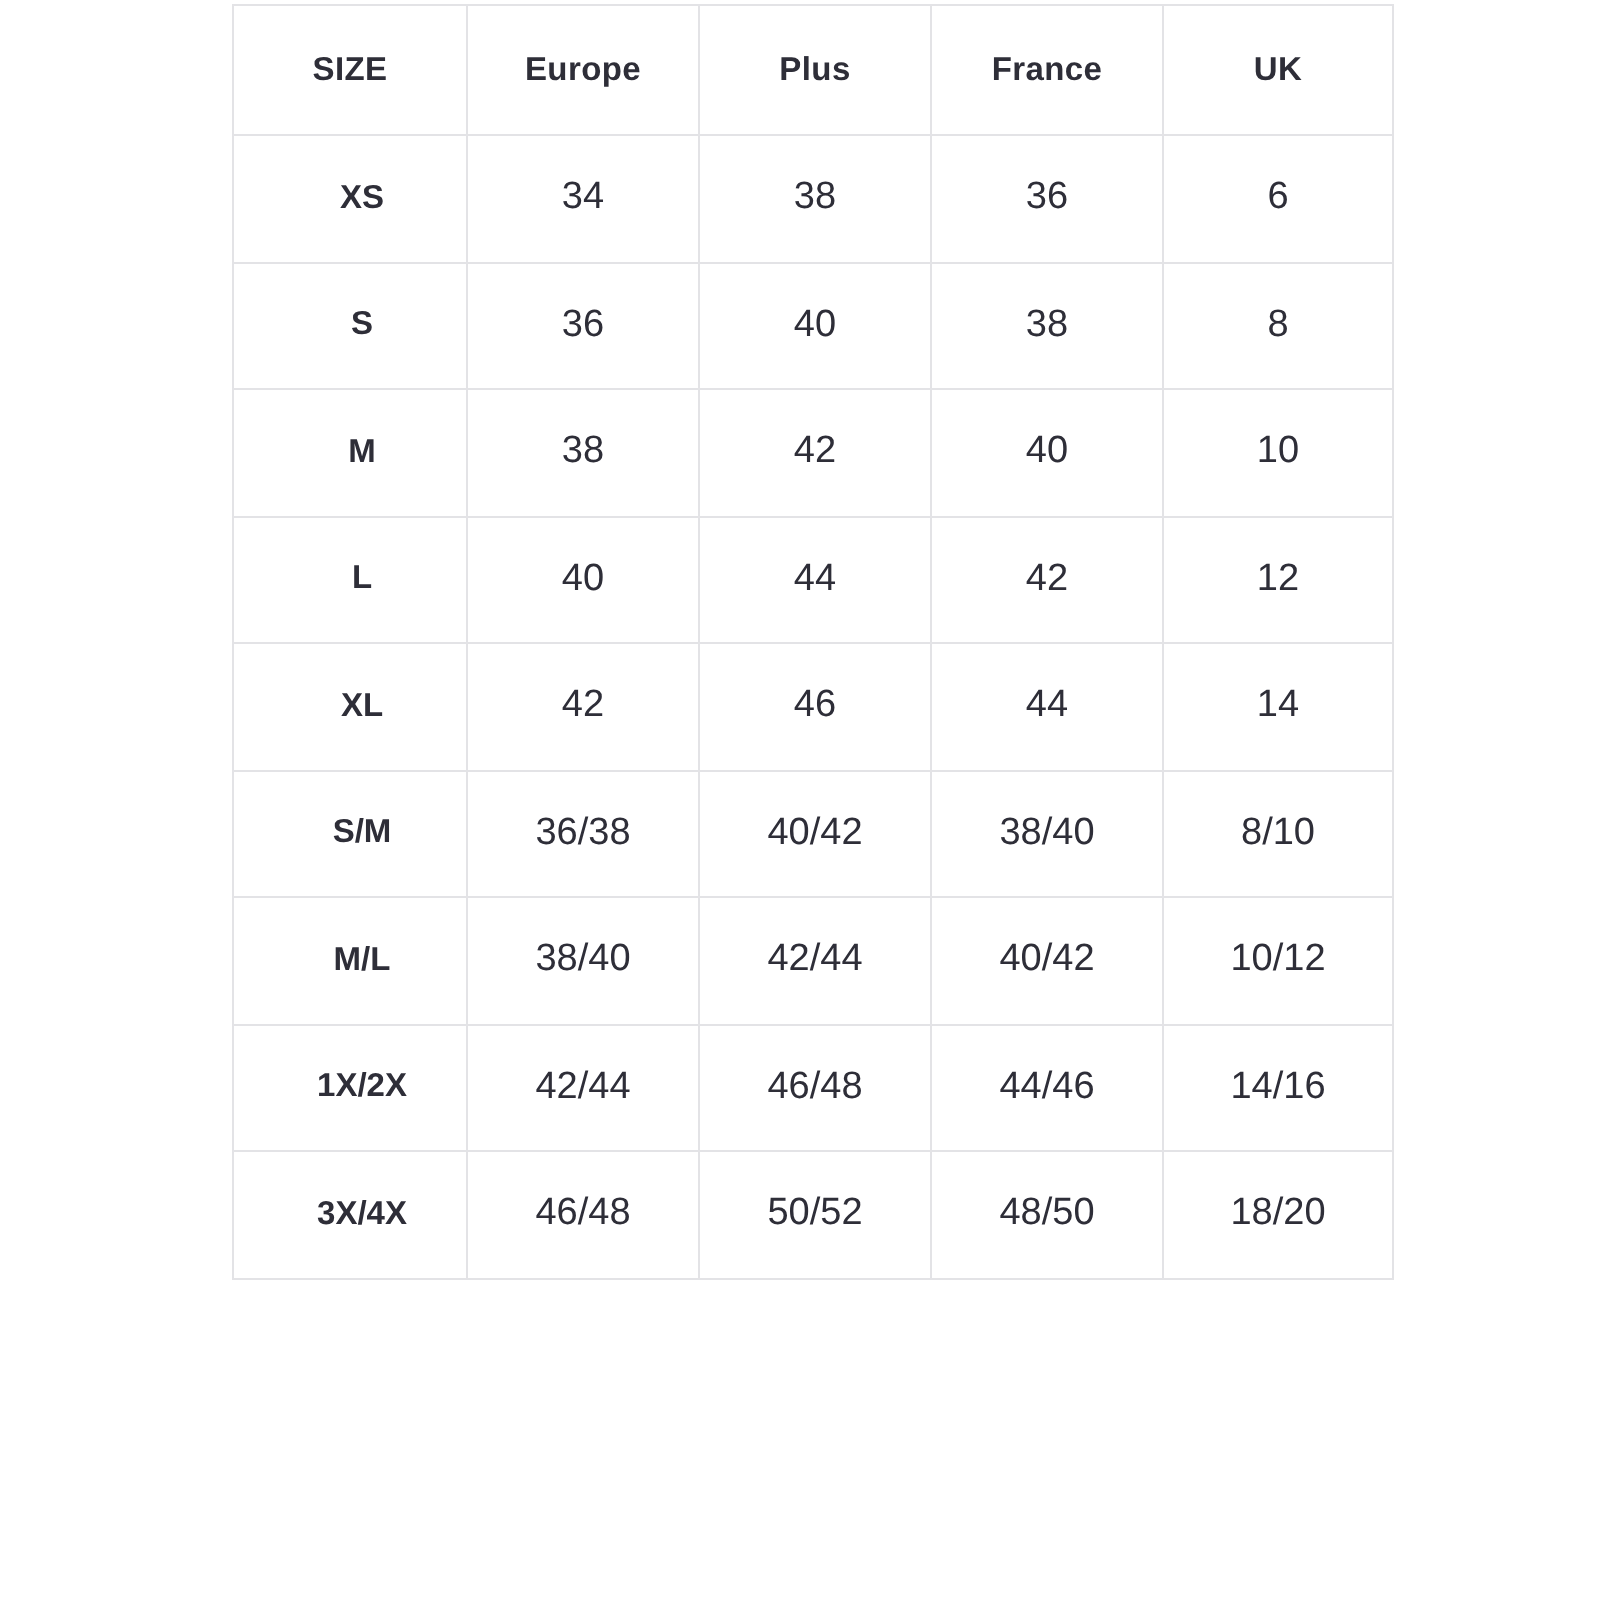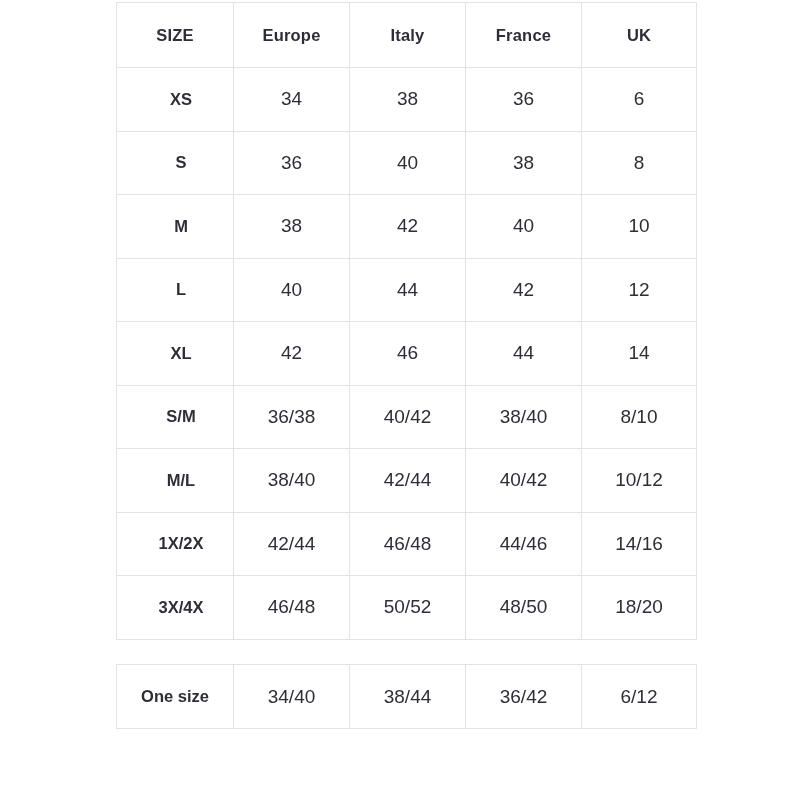--- a/index.html
+++ b/index.html
@@ -85,21 +85,21 @@
         <col class="c-size">
           <col class="c-eu">
           <col class="c-it">
           <col class="c-fr">
           <col class="c-uk">
       </colgroup>
       <thead>
         <tr>
           <th>SIZE</th>
           <th>Europe</th>
-          <th>Italy</th>
+          <th>Plus</th>
           <th>France</th>
           <th>UK</th>
         </tr>
       </thead>
       <tbody>
         <tr>
           <td class="lbl">XS</td>
           <td>34</td>
           <td>38</td>
           <td>36</td>
@@ -168,24 +168,17 @@
   <div class="table-wrap" id="secondary-table-wrap">
     <table class="size-table" id="secondary-table">
       <colgroup>
         <col class="c-size">
           <col class="c-eu">
           <col class="c-it">
           <col class="c-fr">
           <col class="c-uk">
       </colgroup>
       <tbody>
-        <tr>
-          <td class="lbl">One size</td>
-          <td>34/40</td>
-          <td>38/44</td>
-          <td>36/42</td>
-          <td>6/12</td>
-        </tr>
       </tbody>
     </table>
   </div>
 
 </div>
 
 </body></html>

